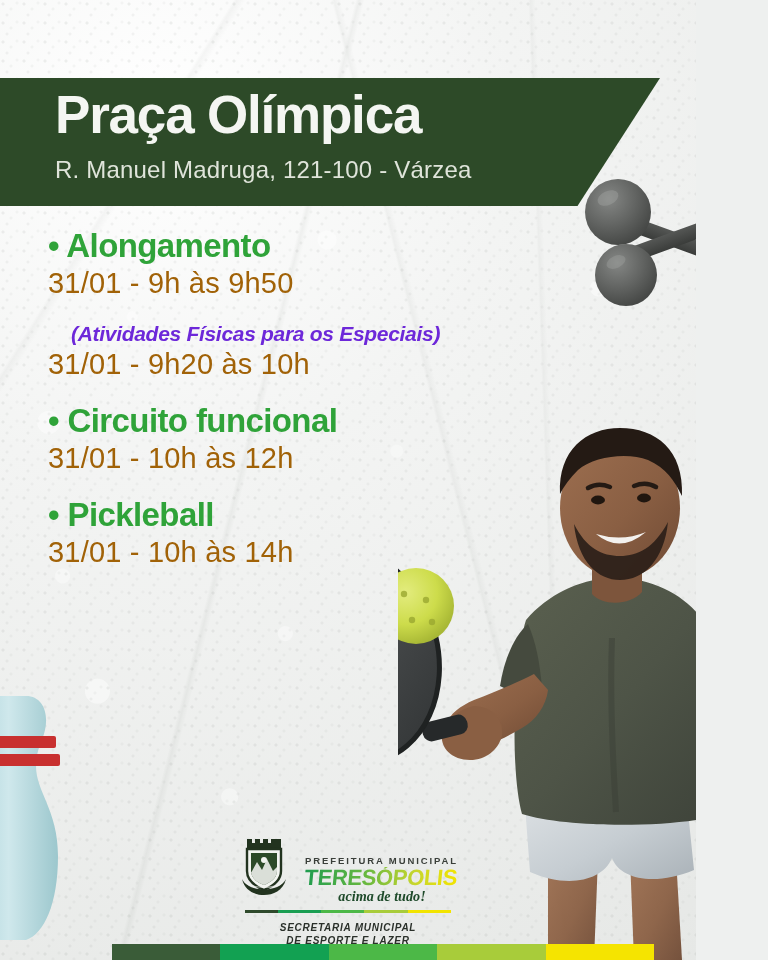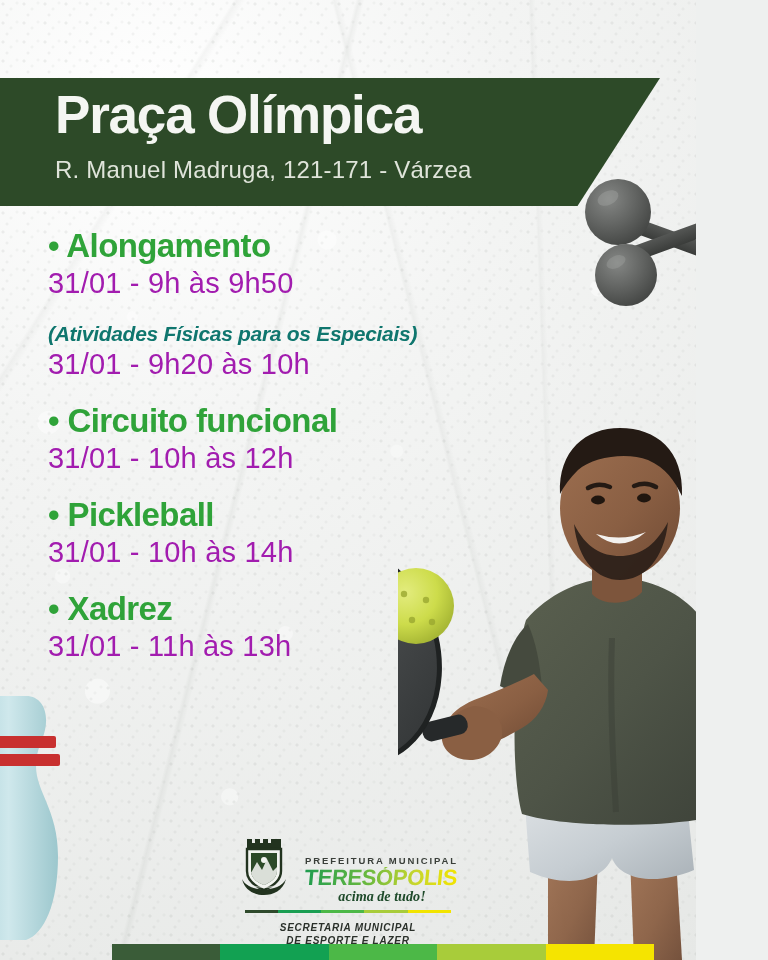--- a/index.html
+++ b/index.html
@@ -85,25 +85,25 @@
 
   
   .list{position:absolute;left:48px;top:228px;width:520px;}
   .item{margin-bottom:22px;}
   .item-title{
     font-size:33px;font-weight:bold;color:#2fa339;
     line-height:1.12;letter-spacing:-.6px;white-space:nowrap;
   }
   .item-title .dot{color:#2fa339;}
   .item-note{
-    font-size:21px;font-weight:bold;font-style:italic;color:#0f766e;
-    line-height:1.12;letter-spacing:-.3px;margin-top:1px;white-space:nowrap;
+    font-size:21px;font-weight:bold;font-style:italic;color:#6d28d9;
+    line-height:1.12;letter-spacing:-.3px;margin-top:1px;white-space:nowrap;margin-left:23px;
   }
   .item-time{
-    font-size:29px;font-weight:400;color:#a21caf;
+    font-size:29px;font-weight:400;color:#a16207;
     line-height:1.14;letter-spacing:.2px;margin-top:2px;white-space:nowrap;
   }
 
   
   .footer{
     position:absolute;left:0;right:0;top:828px;
     display:flex;flex-direction:column;align-items:center;
   }
   .logo-row{display:flex;align-items:center;gap:9px;}
   .crest{width:58px;height:58px;flex:none;}
@@ -135,21 +135,21 @@
 
 <div id="poster">
 
   <div class="bg-base"></div>
   <div class="bg-speckle"></div>
   <div class="bg-grain"></div>
   <div class="bg-streaks"></div>
 
   <div class="banner"></div>
   <div class="banner-title">Praça Olímpica</div>
-  <div class="banner-sub">R. Manuel Madruga, 121-171 - Várzea</div>
+  <div class="banner-sub">R. Manuel Madruga, 121-100 - Várzea</div>
 
   <div class="dumbbells">
     <svg viewBox="0 0 200 130" width="200" height="130" aria-hidden="true">
       <defs>
         <radialGradient id="wg" cx="36%" cy="30%" r="72%">
           <stop offset="0%" stop-color="#858785"></stop>
           <stop offset="55%" stop-color="#636563"></stop>
           <stop offset="100%" stop-color="#464846"></stop>
         </radialGradient>
         <linearGradient id="barg" x1="0" y1="0" x2="0" y2="1">
@@ -197,27 +197,20 @@
     </div>
 
     <div class="item">
       <div class="item-title">
         <span class="dot">•</span>
         <span>Pickleball</span>
       </div>
       <div class="item-time">31/01 - 10h às 14h</div>
     </div>
 
-    <div class="item">
-      <div class="item-title">
-        <span class="dot">•</span>
-        <span>Xadrez</span>
-      </div>
-      <div class="item-time">31/01 - 11h às 13h</div>
-    </div>
 
   </div>
 
   <div class="pins">
     <svg viewBox="0 0 120 250" width="120" height="250" aria-hidden="true">
       <defs>
         <linearGradient id="pinA" x1="0" y1="0" x2="1" y2="0">
           <stop offset="0%" stop-color="#a9d2d8"></stop>
           <stop offset="45%" stop-color="#cfe8ec"></stop>
           <stop offset="100%" stop-color="#9cc7cd"></stop>

